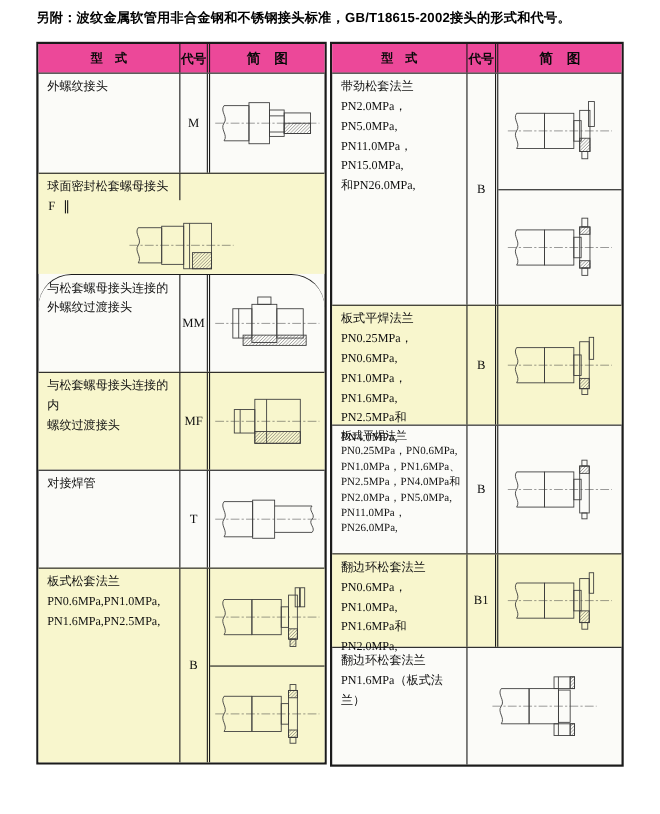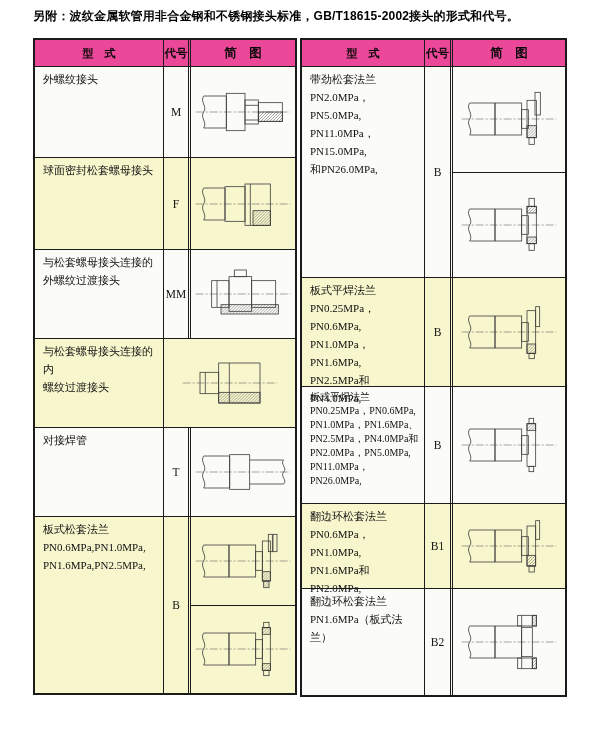--- a/index.html
+++ b/index.html
@@ -82,21 +82,21 @@
               <line x1="115" y1="56" x2="129" y2="42" stroke-width="0.65"></line>
               <line x1="119.5" y1="56" x2="133.5" y2="42" stroke-width="0.65"></line>
               <line x1="124" y1="56" x2="134" y2="46" stroke-width="0.65"></line>
               <line x1="128.5" y1="56" x2="134" y2="50.5" stroke-width="0.65"></line>
               <line x1="133" y1="56" x2="134" y2="55" stroke-width="0.65"></line>
             </g>
           </svg>
         </div>
       </div>
     </div>
-    <div class="row hl" style="height: 91px;">
+    <div class="row hl" style="height: 91px; flex-direction: column;">
       <div class="cell cell-type" style="width: 129px;">
         <div>球面密封松套螺母接头</div>
       </div>
       <div class="cell cell-code" style="width: 27px;">F</div>
       <div class="cell cell-diag">
         <div class="diag">
           <svg width="100" height="58" viewBox="0 0 150 84">
             <g stroke="#3d3d3d" fill="none" stroke-width="1.2">
               <line x1="4" y1="42" x2="146" y2="42" stroke-width="0.7" stroke-dasharray="12 3 3 3"></line>
               <path d="M16,18 c-6,8 6,16 0,24 c-6,8 6,16 0,24"></path>
@@ -115,21 +115,21 @@
               <line x1="94.5" y1="74" x2="116" y2="52.5" stroke-width="0.65"></line>
               <line x1="99" y1="74" x2="116" y2="57" stroke-width="0.65"></line>
               <line x1="103.5" y1="74" x2="116" y2="61.5" stroke-width="0.65"></line>
               <line x1="108" y1="74" x2="116" y2="66" stroke-width="0.65"></line>
               <line x1="112.5" y1="74" x2="116" y2="70.5" stroke-width="0.65"></line>
             </g>
           </svg>
         </div>
       </div>
     </div>
-    <div class="row" style="height: 88px;">
+    <div class="row" style="height: 88px; border-radius: 30px;">
       <div class="cell cell-type" style="width: 129px;">
         <div>与松套螺母接头连接的</div>
         <div>外螺纹过渡接头</div>
       </div>
       <div class="cell cell-code" style="width: 27px;">MM</div>
       <div class="cell cell-diag">
         <div class="diag">
           <svg width="100" height="58" viewBox="0 0 150 84">
             <g stroke="#3d3d3d" fill="none" stroke-width="1.2">
               <line x1="4" y1="42" x2="146" y2="42" stroke-width="0.7" stroke-dasharray="12 3 3 3"></line>
@@ -164,20 +164,21 @@
             </g>
           </svg>
         </div>
       </div>
     </div>
     <div class="row hl" style="height: 88px;">
       <div class="cell cell-type" style="width: 129px;">
         <div>与松套螺母接头连接的内</div>
         <div>螺纹过渡接头</div>
       </div>
+      <div class="cell cell-code" style="width: 27px;">MF</div>
       <div class="cell cell-diag">
         <div class="diag">
           <svg width="100" height="58" viewBox="0 0 150 84">
             <g stroke="#3d3d3d" fill="none" stroke-width="1.2">
               <line x1="4" y1="42" x2="146" y2="42" stroke-width="0.7" stroke-dasharray="12 3 3 3"></line>
               <rect x="30" y="26" width="28" height="32"></rect>
               <line x1="38" y1="26" x2="38" y2="58"></line>
               <rect x="58" y="12" width="62" height="60"></rect>
               <line x1="74" y1="12" x2="74" y2="72"></line>
               <rect x="58" y="56" width="62" height="16"></rect>
@@ -459,21 +460,20 @@
             </g>
           </svg>
         </div>
       </div>
     </div>
     <div class="row" style="height: 106px;">
       <div class="cell cell-type" style="width: 123px;">
         <div>翻边环松套法兰</div>
         <div>PN1.6MPa（板式法兰）</div>
       </div>
-      <div class="cell cell-code" style="width: 28px;">B2</div>
       <div class="cell cell-diag">
         <div class="diag">
           <svg width="100" height="58" viewBox="0 0 150 84">
             <g stroke="#3d3d3d" fill="none" stroke-width="1.2">
               <line x1="4" y1="42" x2="146" y2="42" stroke-width="0.7" stroke-dasharray="12 3 3 3"></line>
               <path d="M16,18 c-6,8 6,16 0,24 c-6,8 6,16 0,24"></path>
               <line x1="16" y1="18" x2="54" y2="18"></line>
               <line x1="16" y1="66" x2="54" y2="66"></line>
               <line x1="54" y1="18" x2="54" y2="66"></line>
               <rect x="54" y="18" width="40" height="48"></rect>

